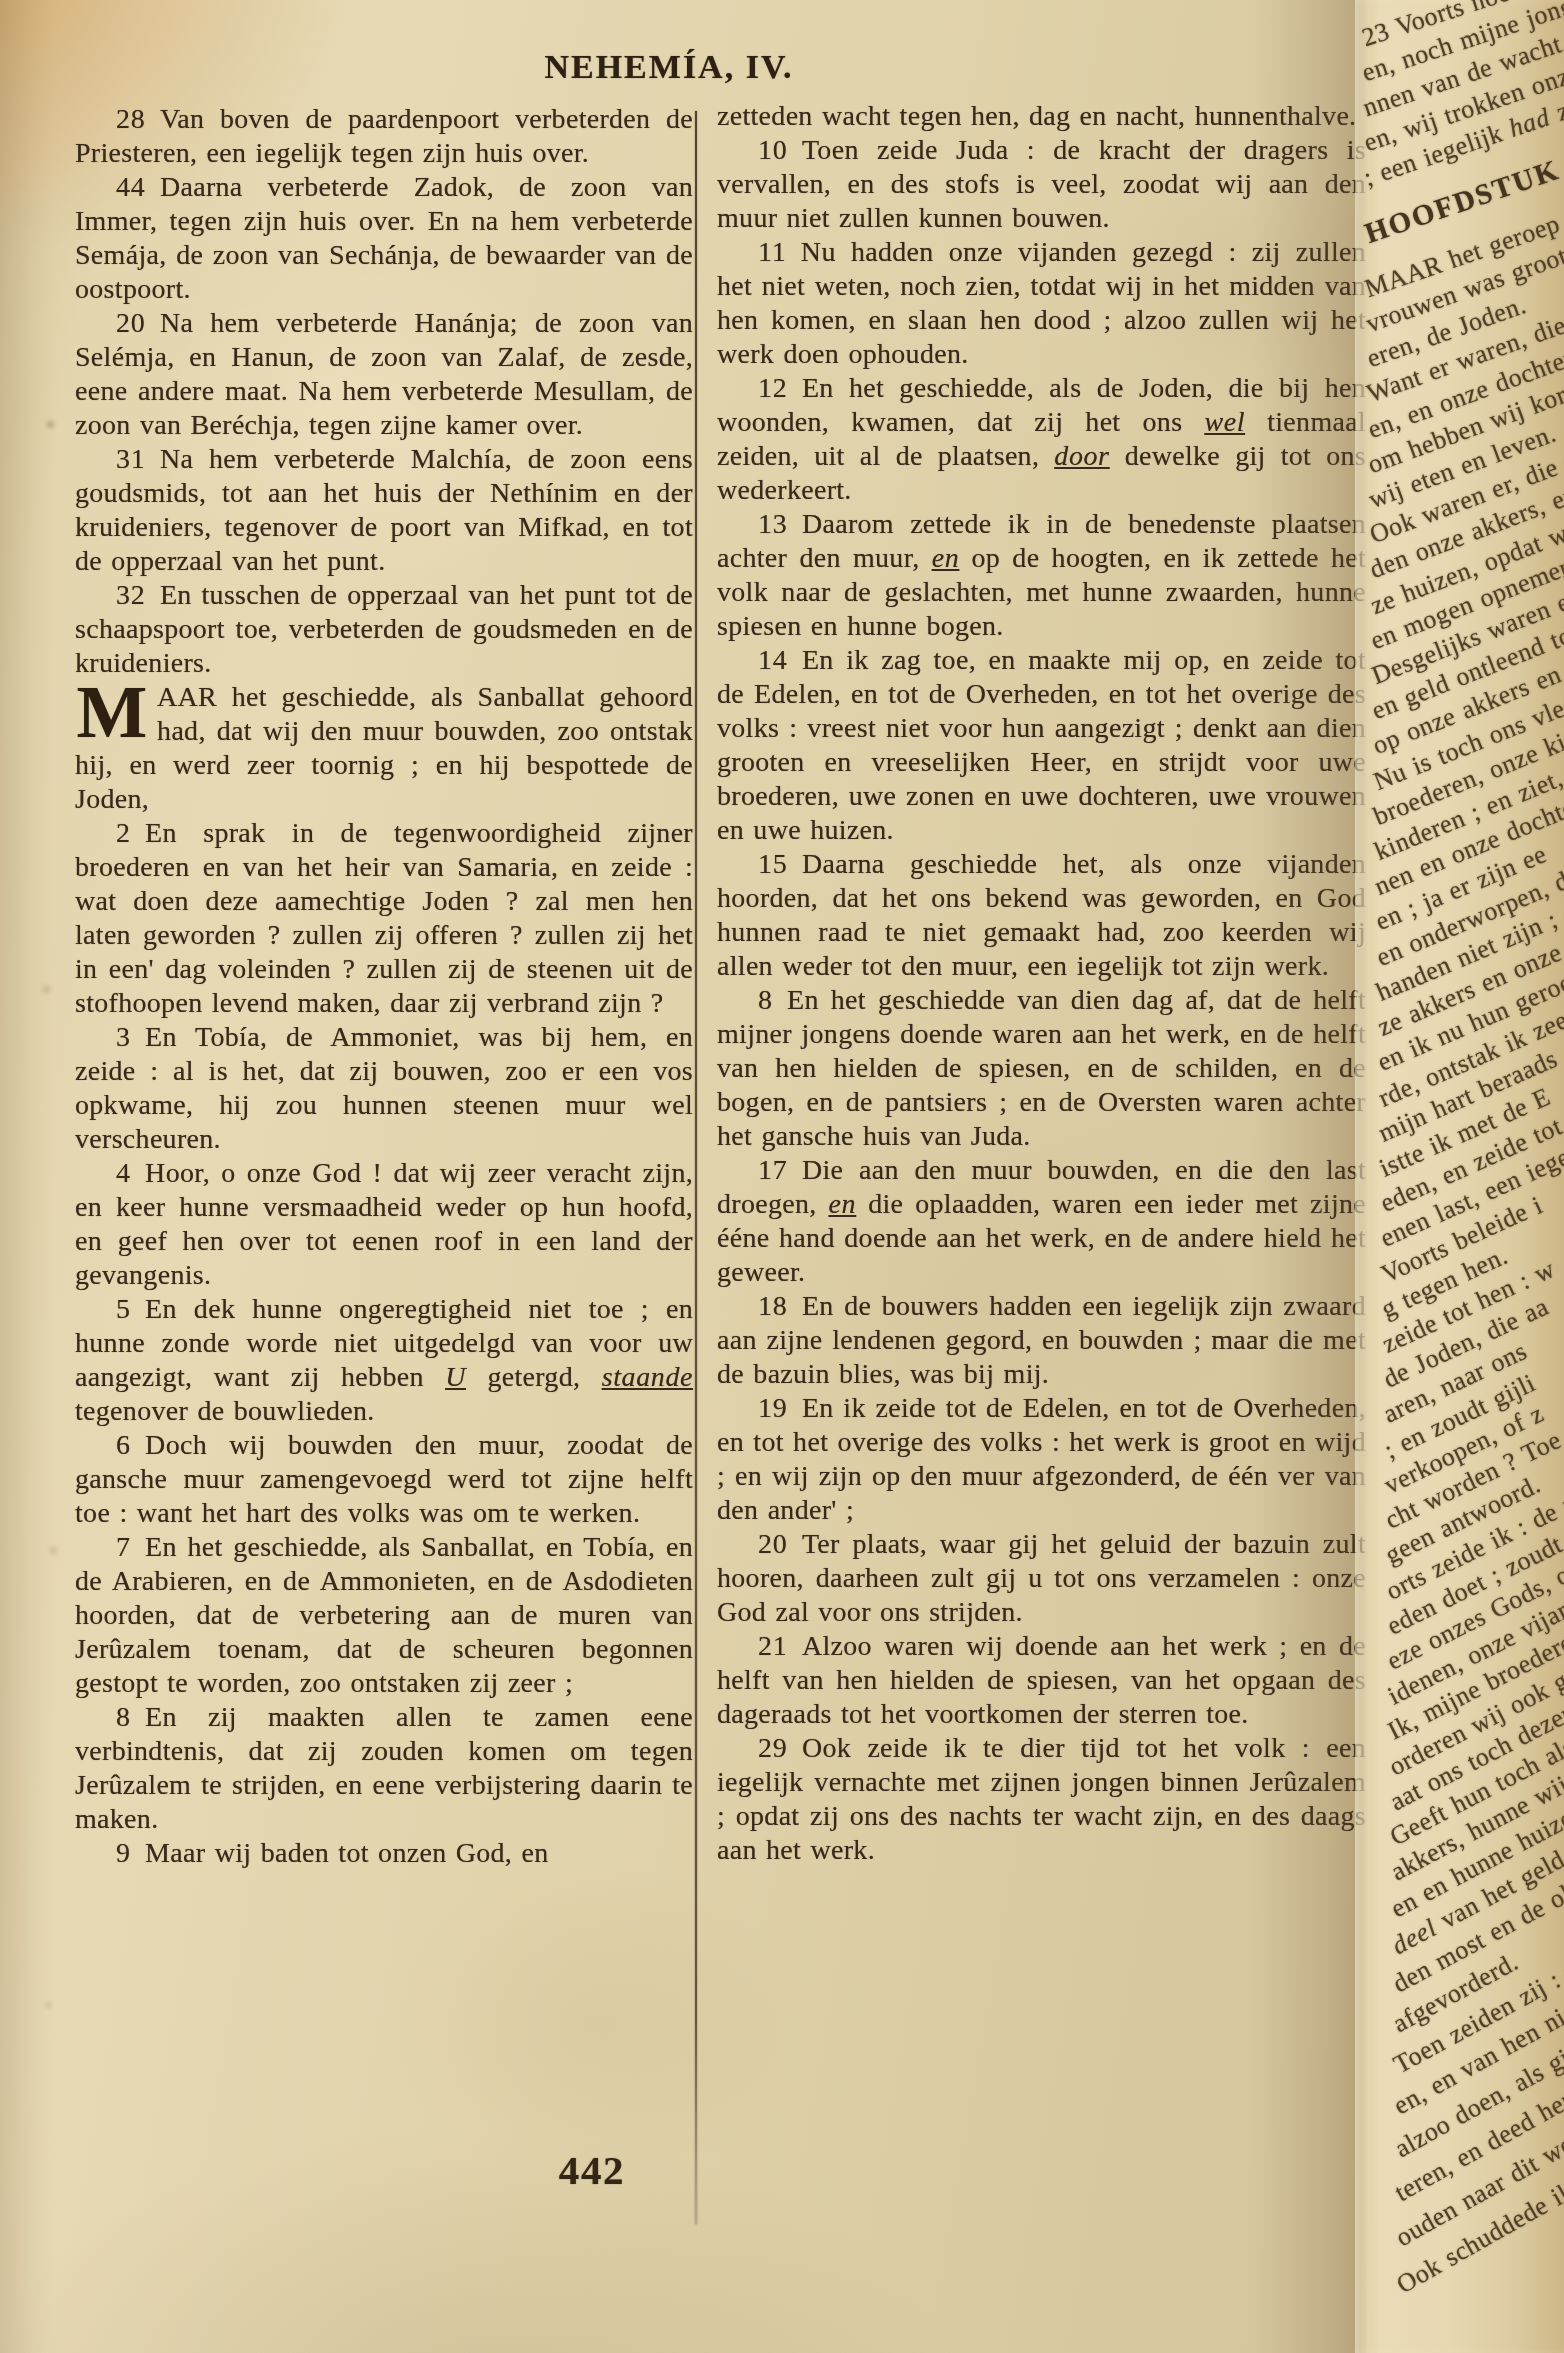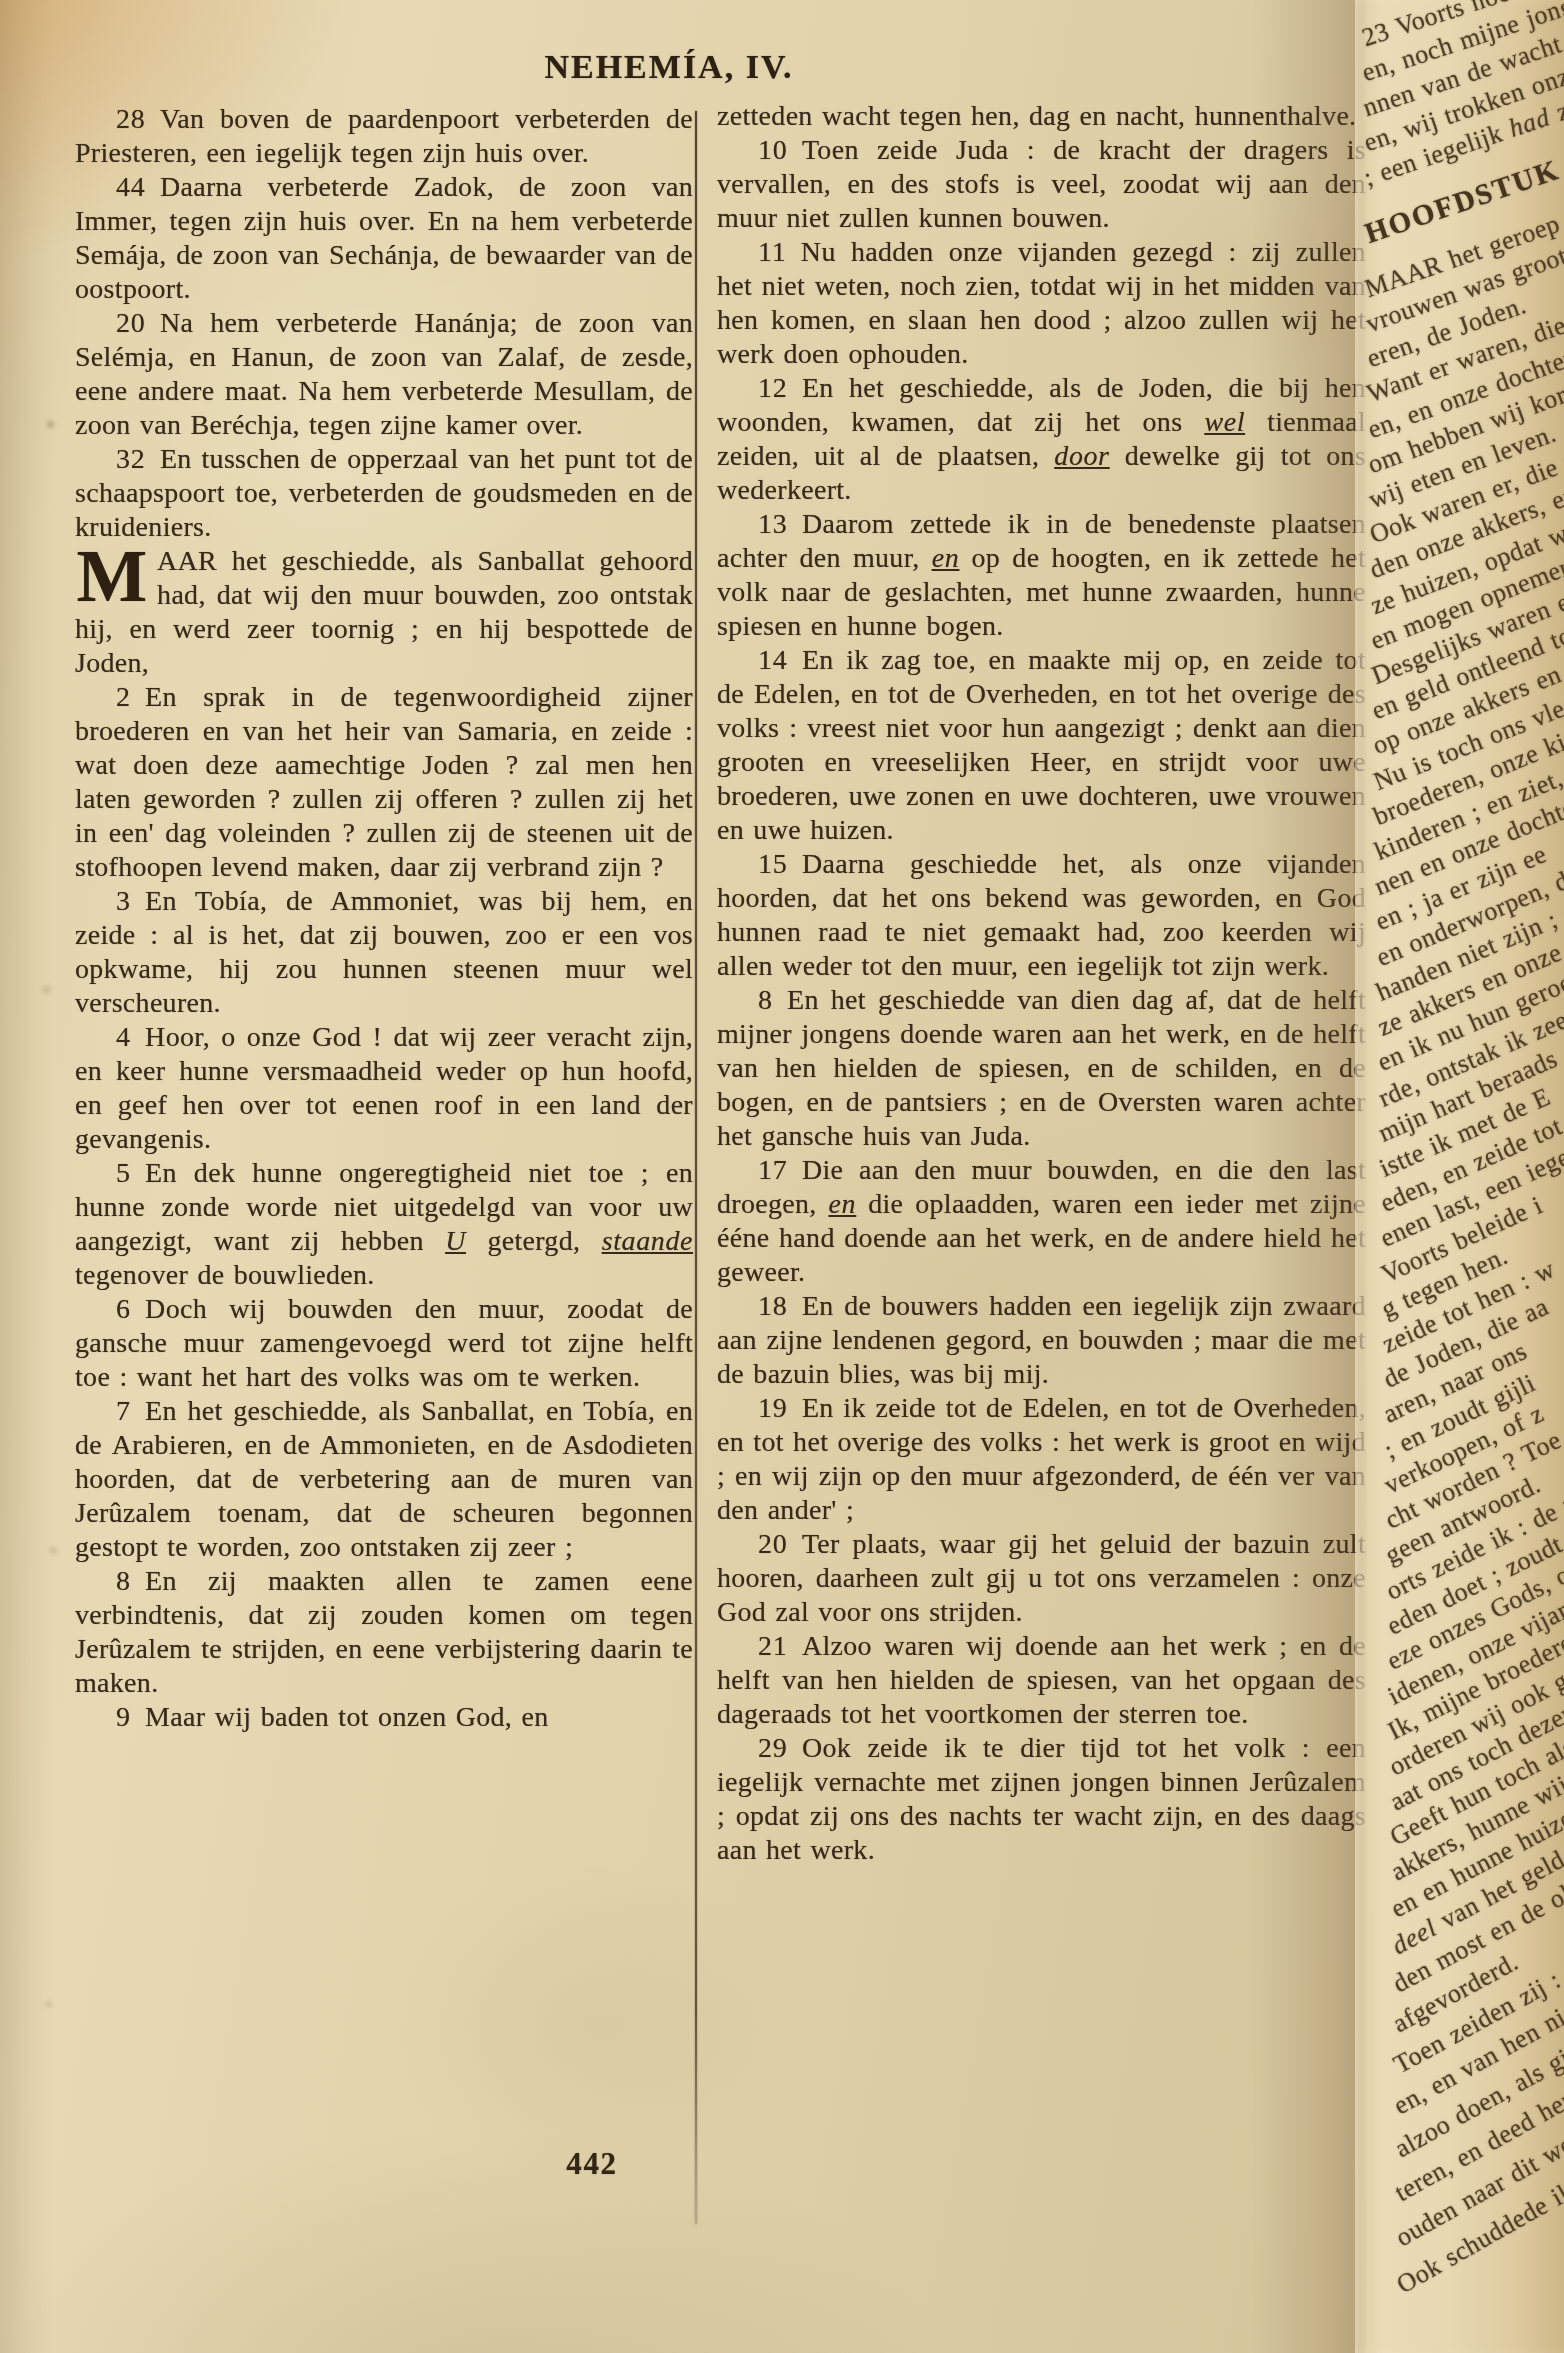--- a/index.html
+++ b/index.html
@@ -42,21 +42,21 @@
   .chapter{margin:22px 0 12.5px;font-size:30px;font-weight:bold;letter-spacing:2.3px;
     text-align:center;text-indent:0;color:#30220f;}
   .dropcap{float:left;font-size:75px;line-height:58px;font-weight:bold;
     padding:3.1px 9.4px 0 1.6px;color:#2d2010;}
 
   .column-divider{position:absolute;left:695px;top:111px;width:2.3px;height:2113px;
     background:linear-gradient(to bottom, rgba(58,44,26,.85), rgba(58,44,26,.75) 90%, rgba(58,44,26,.2));
     box-shadow:0 0 1.6px rgba(58,44,26,.6);}
 
   .page-number{position:absolute;left:592px;top:2146px;transform:translateX(-50%);
-    font-size:31px;font-weight:bold;letter-spacing:1.6px;color:#3326155;color:#332615;
+    font-size:41px;font-weight:bold;letter-spacing:1.6px;color:#3326155;color:#332615;
     text-shadow:0 0 1.2px rgba(51,38,21,.5);}
 
   
   .gutter-shadow{position:absolute;left:1252px;top:0;width:125px;height:2354px;pointer-events:none;
     background:linear-gradient(to right, rgba(125,96,58,0), rgba(125,96,58,.22) 62%, rgba(100,72,38,.30) 92%, rgba(100,72,38,.26));}
   .curled-page{position:absolute;left:1355px;top:0;width:210px;height:2354px;
     background:linear-gradient(to right, rgba(232,216,176,0) 0px, rgba(234,219,180,.85) 12.5px, #ead db8 23.5px, #eadcb8 27px, #e7d8b2 94px, #dcc99e 164px, #cdb686 210px);
     background:linear-gradient(to right, rgba(232,216,176,0) 0px, rgba(234,219,180,.85) 12.5px, #eadcb8 27px, #e7d8b2 94px, #dcc99e 164px, #cdb686 210px);
     box-shadow:inset 11px 0 14px -7.8px rgba(255,246,218,.8);}
   .curl-line{position:absolute;white-space:nowrap;font-size:26px;color:#503e26;
@@ -72,20 +72,21 @@
   <div class="mottle"></div>
   <div class="left-edge-shade"></div>
   <div class="smudges"></div>
 
   <div class="page-header">NEHEMÍA, IV.</div>
 
   <div class="column col-left" id="col-left">
       <p class="verse"><span class="vnum">28</span> Van boven de paardenpoort verbeterden de Priesteren, een iegelijk tegen zijn huis over.</p>
       <p class="verse"><span class="vnum">44</span> Daarna verbeterde Zadok, de zoon van Immer, tegen zijn huis over. En na hem verbeterde Semája, de zoon van Sechánja, de bewaarder van de oostpoort.</p>
       <p class="verse"><span class="vnum">20</span> Na hem verbeterde Hanánja; de zoon van Selémja, en Hanun, de zoon van Zalaf, de zesde, eene andere maat. Na hem verbeterde Mesullam, de zoon van Beréchja, tegen zijne kamer over.</p>
+      <p class="verse"><span class="vnum">31</span> Na hem verbeterde Malchía, de zoon eens goudsmids, tot aan het huis der Nethínim en der kruideniers, tegenover de poort van Mifkad, en tot de opperzaal van het punt.</p>
       <p class="verse"><span class="vnum">32</span> En tusschen de opperzaal van het punt tot de schaapspoort toe, verbeterden de goudsmeden en de kruideniers.</p>
       <p class="verse dc"><span class="dropcap">M</span>AAR het geschiedde, als Sanballat gehoord had, dat wij den muur bouwden, zoo ontstak hij, en werd zeer toornig ; en hij bespottede de Joden,</p>
       <p class="verse"><span class="vnum">2</span> En sprak in de tegenwoordigheid zijner broederen en van het heir van Samaria, en zeide : wat doen deze aamechtige Joden ? zal men hen laten geworden ? zullen zij offeren ? zullen zij het in een' dag voleinden ? zullen zij de steenen uit de stofhoopen levend maken, daar zij verbrand zijn ?</p>
       <p class="verse"><span class="vnum">3</span> En Tobía, de Ammoniet, was bij hem, en zeide : al is het, dat zij bouwen, zoo er een vos opkwame, hij zou hunnen steenen muur wel verscheuren.</p>
       <p class="verse"><span class="vnum">4</span> Hoor, o onze God ! dat wij zeer veracht zijn, en keer hunne versmaadheid weder op hun hoofd, en geef hen over tot eenen roof in een land der gevangenis.</p>
       <p class="verse"><span class="vnum">5</span> En dek hunne ongeregtigheid niet toe ; en hunne zonde worde niet uitgedelgd van voor uw aangezigt, want zij hebben <i>U</i> getergd, <i>staande</i> tegenover de bouwlieden.</p>
       <p class="verse"><span class="vnum">6</span> Doch wij bouwden den muur, zoodat de gansche muur zamengevoegd werd tot zijne helft toe : want het hart des volks was om te werken.</p>
       <p class="verse"><span class="vnum">7</span> En het geschiedde, als Sanballat, en Tobía, en de Arabieren, en de Ammonieten, en de Asdodieten hoorden, dat de verbetering aan de muren van Jerûzalem toenam, dat de scheuren begonnen gestopt te worden, zoo ontstaken zij zeer ;</p>
       <p class="verse"><span class="vnum">8</span> En zij maakten allen te zamen eene verbindtenis, dat zij zouden komen om tegen Jerûzalem te strijden, en eene verbijstering daarin te maken.</p>
       <p class="verse"><span class="vnum">9</span> Maar wij baden tot onzen God, en</p>

